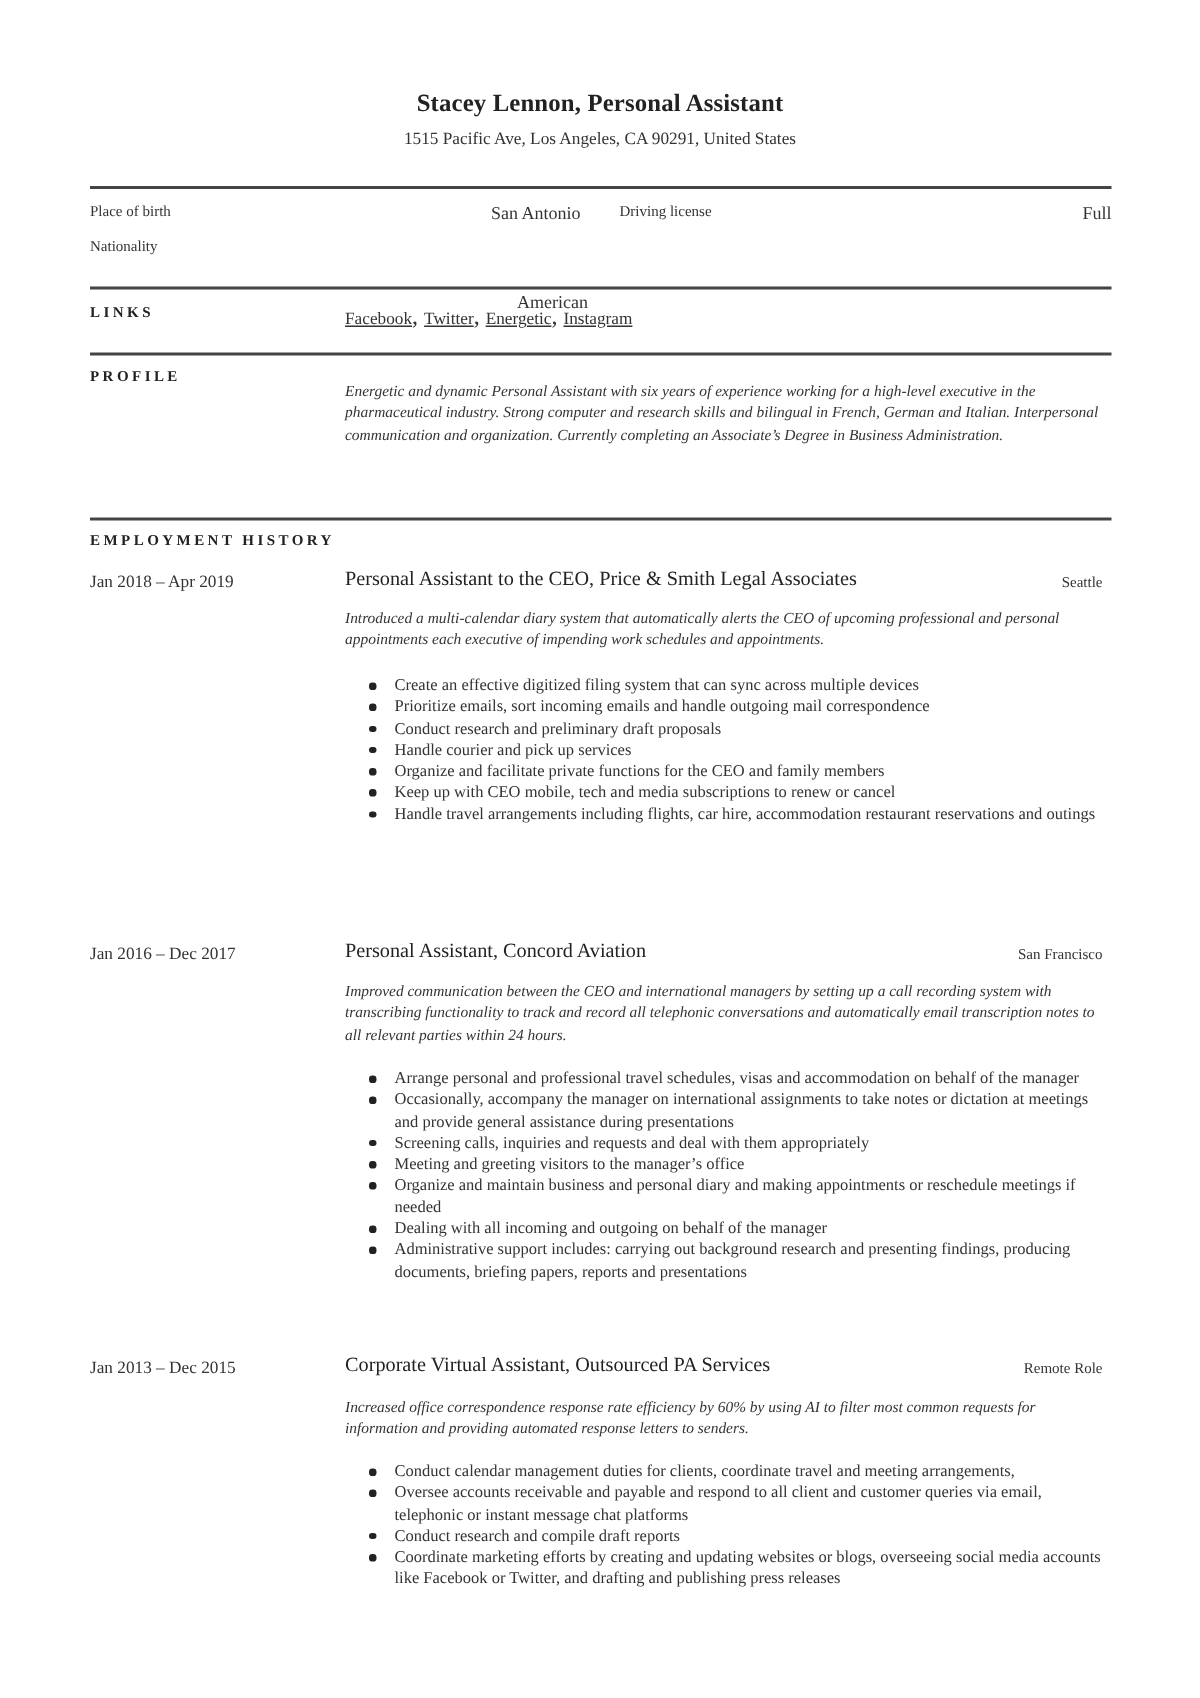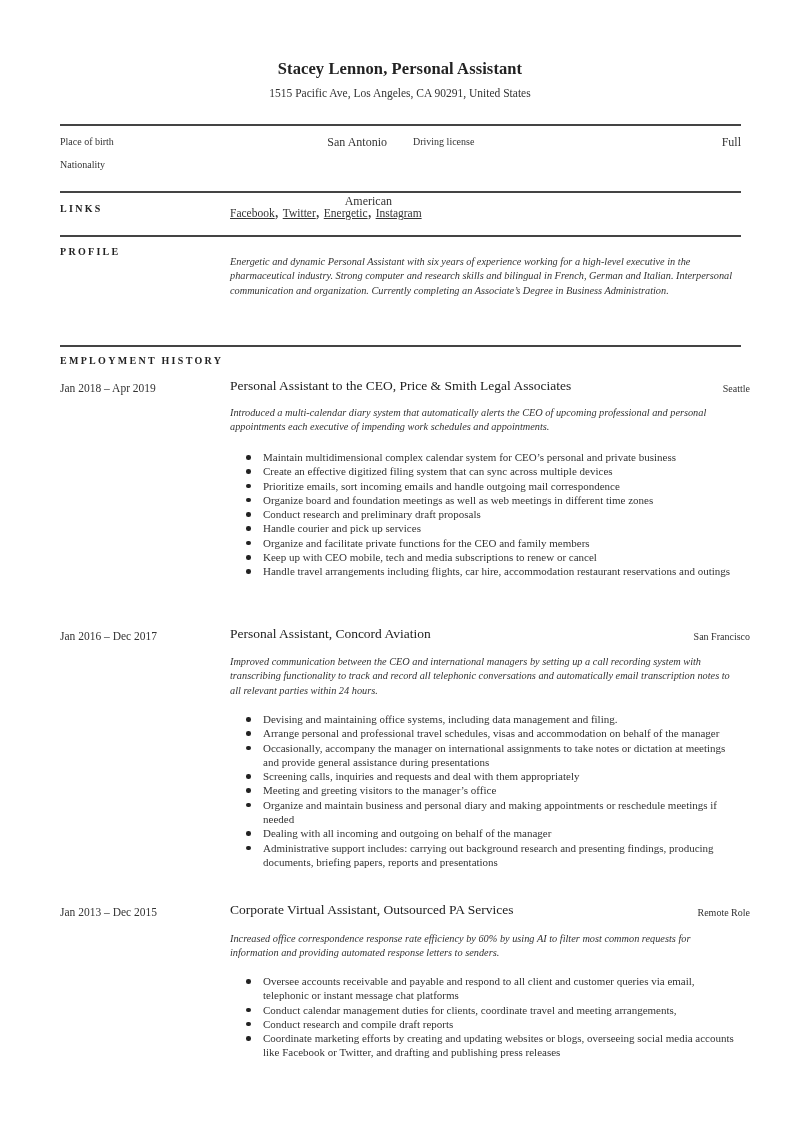--- a/index.html
+++ b/index.html
@@ -27,21 +27,21 @@
   .links a {
     color: #333; text-decoration: underline; font-size: 11.5px;
   }
   .italic-p {
     position: absolute; left: 230px; width: 510px;
     font-style: italic; font-size: 10.3px; line-height: 14.3px; color: #333;
     white-space: normal;
   }
   .date { left: 60px; font-size: 11.5px; color: #333; }
   .job-title { left: 230px; font-size: 13.5px; color: #222; }
-  .loc { right: 50px; font-size: 10px; color: #333; text-align: right; }
+  .loc { right: 65px; font-size: 10px; color: #333; text-align: right; }
   ul.bullets {
     position: absolute; left: 230px; width: 512px; margin: 0; padding: 0;
     list-style: none; font-size: 11px; line-height: 14.3px; color: #333;
   }
   ul.bullets li { position: relative; padding-left: 33px; }
   ul.bullets li::before {
     content: ""; position: absolute; left: 16px; top: 5px;
     width: 4.5px; height: 4.5px; border-radius: 50%; background: #222;
   }
 </style>
@@ -77,55 +77,52 @@
   <div class="rule" style="top:345px;"></div>
 
   <div class="abs section-label" style="top:355px;">EMPLOYMENT HISTORY</div>
 
   <div>
     <div class="abs date" style="top:382px;">Jan 2018 – Apr 2019</div>
     <div class="abs job-title" style="top:378px;">Personal Assistant to the CEO, Price &amp; Smith Legal Associates</div>
     <div class="abs loc" style="top:383px;">Seattle</div>
     <p class="italic-p" style="top:406px; margin:0;">Introduced a multi-calendar diary system that automatically alerts the CEO of upcoming professional and personal appointments each executive of impending work schedules and appointments.</p>
     <ul class="bullets" style="top:450px;">
-      <li>Maintain multidimensional complex calendar system for CEO’s personal and private business</li>
       <li>Create an effective digitized filing system that can sync across multiple devices</li>
       <li>Prioritize emails, sort incoming emails and handle outgoing mail correspondence</li>
-      <li>Organize board and foundation meetings as well as web meetings in different time zones</li>
       <li>Conduct research and preliminary draft proposals</li>
       <li>Handle courier and pick up services</li>
       <li>Organize and facilitate private functions for the CEO and family members</li>
       <li>Keep up with CEO mobile, tech and media subscriptions to renew or cancel</li>
       <li>Handle travel arrangements including flights, car hire, accommodation restaurant reservations and outings</li>
     </ul>
   </div>
 
   <div>
     <div class="abs date" style="top:630px;">Jan 2016 – Dec 2017</div>
     <div class="abs job-title" style="top:626px;">Personal Assistant, Concord Aviation</div>
     <div class="abs loc" style="top:631px;">San Francisco</div>
     <p class="italic-p" style="top:655px; margin:0;">Improved communication between the CEO and international managers by setting up a call recording system with transcribing functionality to track and record all telephonic conversations and automatically email transcription notes to all relevant parties within 24 hours.</p>
     <ul class="bullets" style="top:712px;">
-      <li>Devising and maintaining office systems, including data management and filing.</li>
       <li>Arrange personal and professional travel schedules, visas and accommodation on behalf of the manager</li>
       <li>Occasionally, accompany the manager  on international assignments to take notes or dictation at meetings and provide general assistance during presentations</li>
       <li>Screening calls, inquiries and requests and deal with them appropriately</li>
       <li>Meeting and greeting visitors to the manager’s office</li>
       <li>Organize and maintain business and personal diary and making appointments or reschedule meetings if needed</li>
       <li>Dealing with all incoming and outgoing on behalf of the manager</li>
       <li>Administrative support includes: carrying out background research and presenting findings, producing documents, briefing papers, reports and presentations</li>
     </ul>
   </div>
 
   <div>
     <div class="abs date" style="top:906px;">Jan 2013 – Dec 2015</div>
     <div class="abs job-title" style="top:902px;">Corporate Virtual Assistant, Outsourced PA Services</div>
     <div class="abs loc" style="top:907px;">Remote Role</div>
     <p class="italic-p" style="top:932px; margin:0;">Increased office correspondence response rate efficiency by 60% by using AI to filter most common requests for information and providing automated response letters to senders.</p>
     <ul class="bullets" style="top:974px;">
+      <li>Conduct calendar management duties for clients, coordinate travel and meeting arrangements,</li>
       <li>Oversee accounts receivable and payable and respond to all client and customer queries via email, telephonic or instant message chat platforms</li>
-      <li>Conduct calendar management duties for clients, coordinate travel and meeting arrangements,</li>
       <li>Conduct research and compile draft reports</li>
       <li>Coordinate marketing efforts by creating and updating websites or blogs, overseeing social media accounts like Facebook or Twitter, and drafting and publishing press releases</li>
     </ul>
   </div>
 
 </div>
 
 </body></html>

